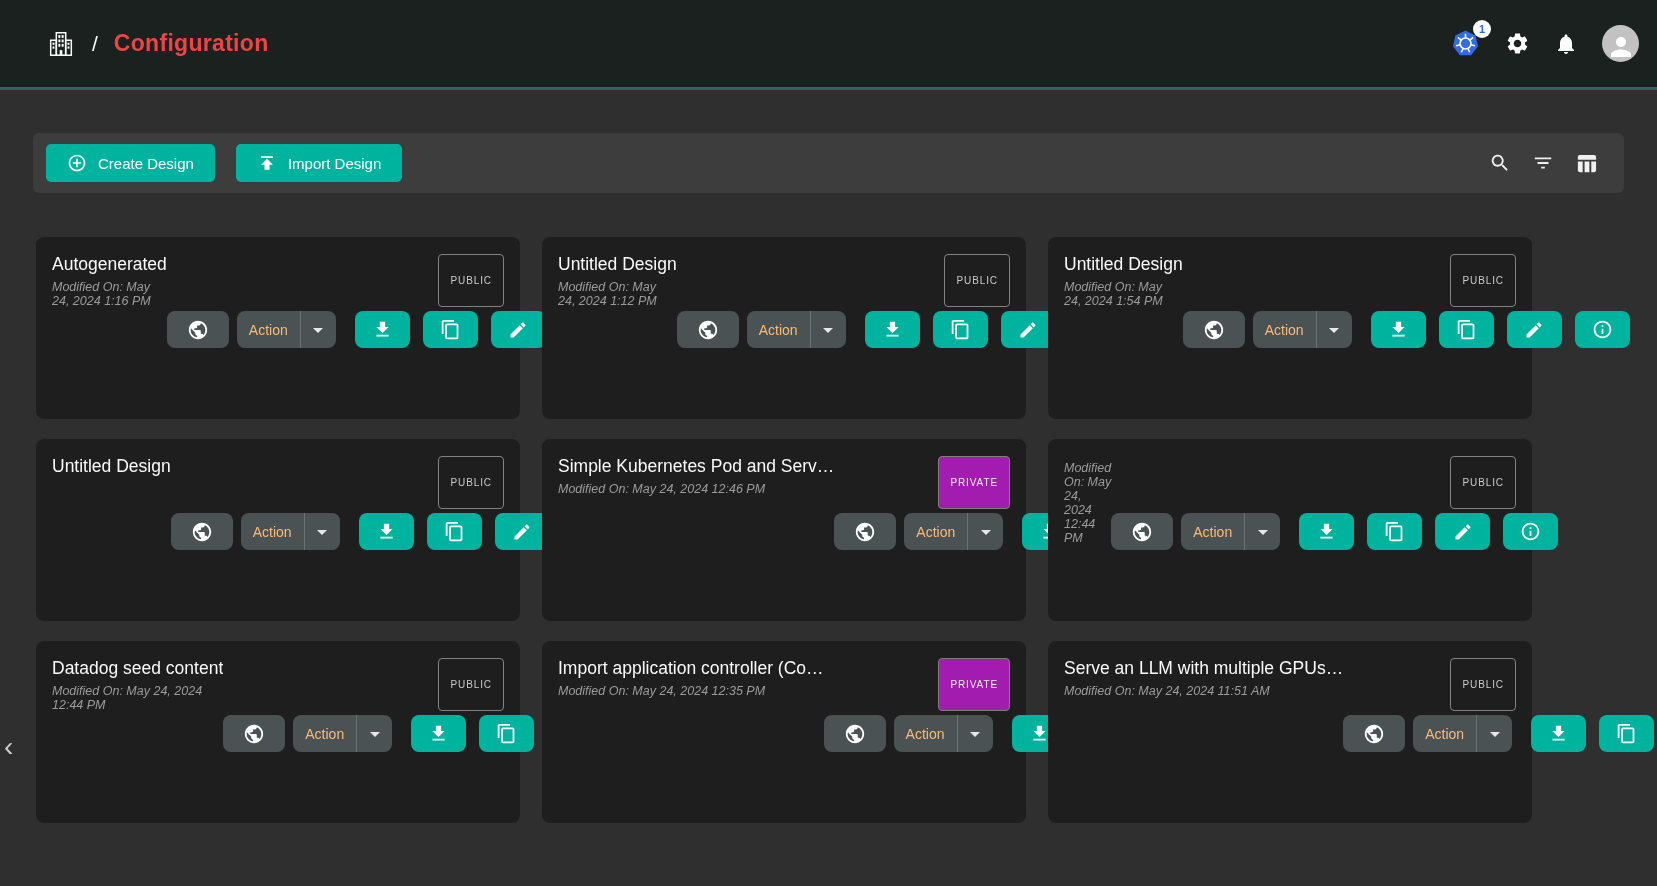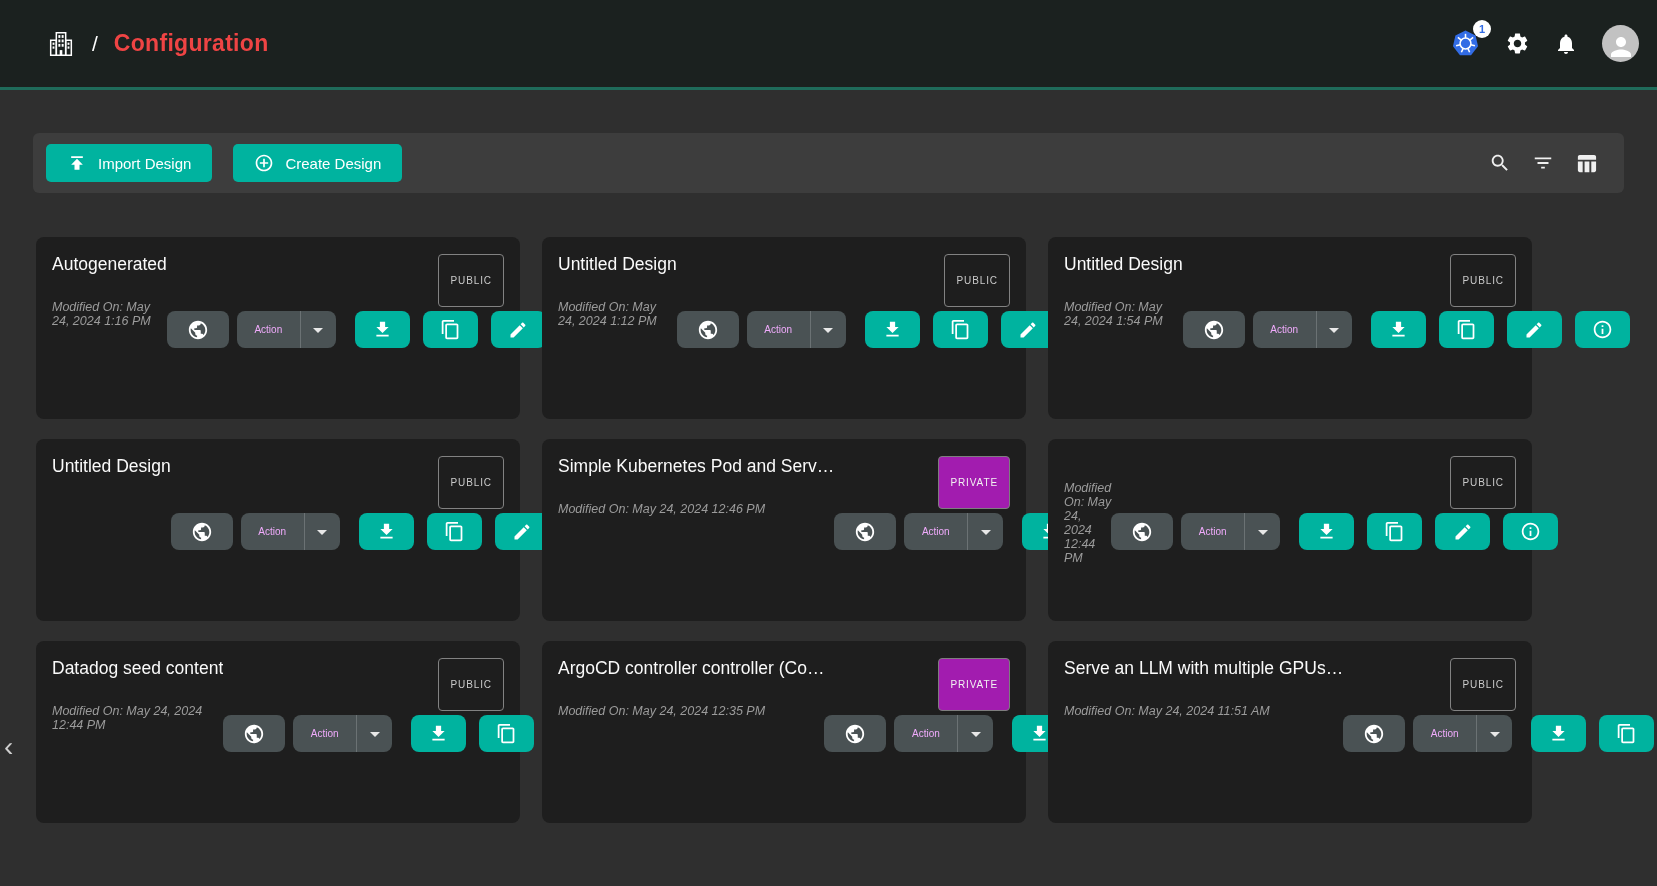--- a/index.html
+++ b/index.html
@@ -33,30 +33,30 @@
   
   .cards { margin:44px 0 0 36px; display:grid; grid-template-columns:repeat(3,484px); gap:20px 22px; }
   .card { height:182px; background:#1e1e1e; border-radius:8px; padding:17px 16px 14px 16px;
           display:flex; flex-direction:row; justify-content:space-between; position:relative; }
   .card-title { color:#fafafa; font-size:17.5px; font-weight:500; white-space:nowrap;
                 overflow:hidden; max-width:380px; }
   .vis-badge { position:absolute; top:17px; right:16px; font-size:10px; letter-spacing:.9px;
                color:#cbcbcb; border:1px solid #828282; border-radius:4px; padding:20px 11px;
                background:transparent; }
   .vis-badge.private { background:#a21caf; border-color:#7e7e7e; color:#f2f2f2; }
-  .card-modified { color:#9b9b9b; font-size:12.5px; font-style:italic; margin-top:25px; }
+  .card-modified { color:#9b9b9b; font-size:12.5px; font-style:italic; margin-top:5px; }
 
   .card-actions { display:flex; align-items:center; }
   .abtn { height:37px; border:none; border-radius:8px; display:flex; align-items:center;
           justify-content:center; cursor:pointer; }
   .abtn.gray { background:#4a5254; }
   .globe-btn { width:62px; margin-right:8px; }
   .split { display:flex; height:37px; border-radius:8px; overflow:hidden; background:#4a5254;
            margin-right:19px; }
-  .split-label { width:63px; background:none; border:none; color:#f0abfc; font-size:10px;
+  .split-label { width:63px; background:none; border:none; color:#fdba74; font-size:14px;
                  font-family:inherit; cursor:pointer; }
   .split-caret { width:36px; background:none; border:none; border-left:1px solid #6b7274;
                  display:flex; align-items:center; justify-content:center; cursor:pointer; }
   .abtn.teal { background:#00B39F; width:55px; margin-right:13px; }
   .abtn.teal.last { margin-right:0; }
 
   .sidebar-toggle { position:absolute; left:0px; top:733px; background:none; border:none;
                     color:#cfcfcf; font-size:28px; line-height:1; cursor:pointer; padding:0 4px; }
   svg { display:block; }
 </style>
@@ -134,33 +134,33 @@
         </svg>
       </span>
     </button>
   </div>
 </div>
 
 <div class="toolbar">
   <button class="btn-teal">
     <span>
       <svg width="20" height="20" viewBox="0 0 24 24" fill="#ffffff">
+        <path d="M13 7h-2v4H7v2h4v4h2v-4h4v-2h-4V7zm-1-5C6.48 2 2 6.48 2 12s4.48 10 10 10 10-4.48 10-10S17.52 2 12 2zm0 18c-4.41 0-8-3.59-8-8s3.59-8 8-8 8 3.59 8 8-3.59 8-8 8z"></path>
+      </svg>
+    </span>
+    <span>Create Design</span>
+  </button>
+
+  <button class="btn-teal">
+    <span>
+      <svg width="20" height="20" viewBox="0 0 24 24" fill="#ffffff">
         <path d="M5 4v2h14V4H5zm0 10h4v6h6v-6h4l-7-7-7 7z"></path>
       </svg>
     </span>
     <span>Import Design</span>
-  </button>
-
-  <button class="btn-teal">
-    <span>
-      <svg width="20" height="20" viewBox="0 0 24 24" fill="#ffffff">
-        <path d="M13 7h-2v4H7v2h4v4h2v-4h4v-2h-4V7zm-1-5C6.48 2 2 6.48 2 12s4.48 10 10 10 10-4.48 10-10S17.52 2 12 2zm0 18c-4.41 0-8-3.59-8-8s3.59-8 8-8 8 3.59 8 8-3.59 8-8 8z"></path>
-      </svg>
-    </span>
-    <span>Create Design</span>
   </button>
 
   <div class="toolbar-icons">
     <button class="icon-btn">
       <span>
         <svg width="22" height="22" viewBox="0 0 24 24" fill="#f0f0f0">
           <path d="M15.5 14h-.79l-.28-.27C15.41 12.59 16 11.11 16 9.5 16 5.91 13.09 3 9.5 3S3 5.91 3 9.5 5.91 16 9.5 16c1.61 0 3.09-.59 4.23-1.57l.27.28v.79l5 4.99L20.49 19l-4.99-5zm-6 0C7.01 14 5 11.99 5 9.5S7.01 5 9.5 5 14 7.01 14 9.5 11.99 14 9.5 14z"></path>
         </svg>
       </span>
     </button>
@@ -616,21 +616,21 @@
           <svg width="21" height="21" viewBox="0 0 24 24" fill="#ffffff">
             <path d="M11 7h2v2h-2zm0 4h2v6h-2zm1-9C6.48 2 2 6.48 2 12s4.48 10 10 10 10-4.48 10-10S17.52 2 12 2zm0 18c-4.41 0-8-3.59-8-8s3.59-8 8-8 8 3.59 8 8-3.59 8-8 8z"></path>
           </svg>
         </span>
       </button>
     </div>
   </div>
 
   <div class="card">
     <div>
-      <div class="card-title">ArgoCD controller controller (Co…</div>
+      <div class="card-title">Import application controller (Co…</div>
       <div class="vis-badge private">PRIVATE</div>
       <div class="card-modified">Modified On: May 24, 2024 12:35 PM</div>
     </div>
 
     <div class="card-actions">
       <button class="abtn gray globe-btn">
         <span>
           <svg width="22" height="22" viewBox="0 0 24 24" fill="#ffffff">
             <path d="M12 2C6.48 2 2 6.48 2 12s4.48 10 10 10 10-4.48 10-10S17.52 2 12 2zm-1 17.93c-3.95-.49-7-3.85-7-7.93 0-.62.08-1.21.21-1.79L9 15v1c0 1.1.9 2 2 2v1.93zm6.9-2.54c-.26-.81-1-1.39-1.9-1.39h-1v-3c0-.55-.45-1-1-1H8v-2h2c.55 0 1-.45 1-1V7h2c1.1 0 2-.9 2-2v-.41c2.93 1.19 5 4.06 5 7.41 0 2.08-.8 3.97-2.1 5.39z"></path>
           </svg>

